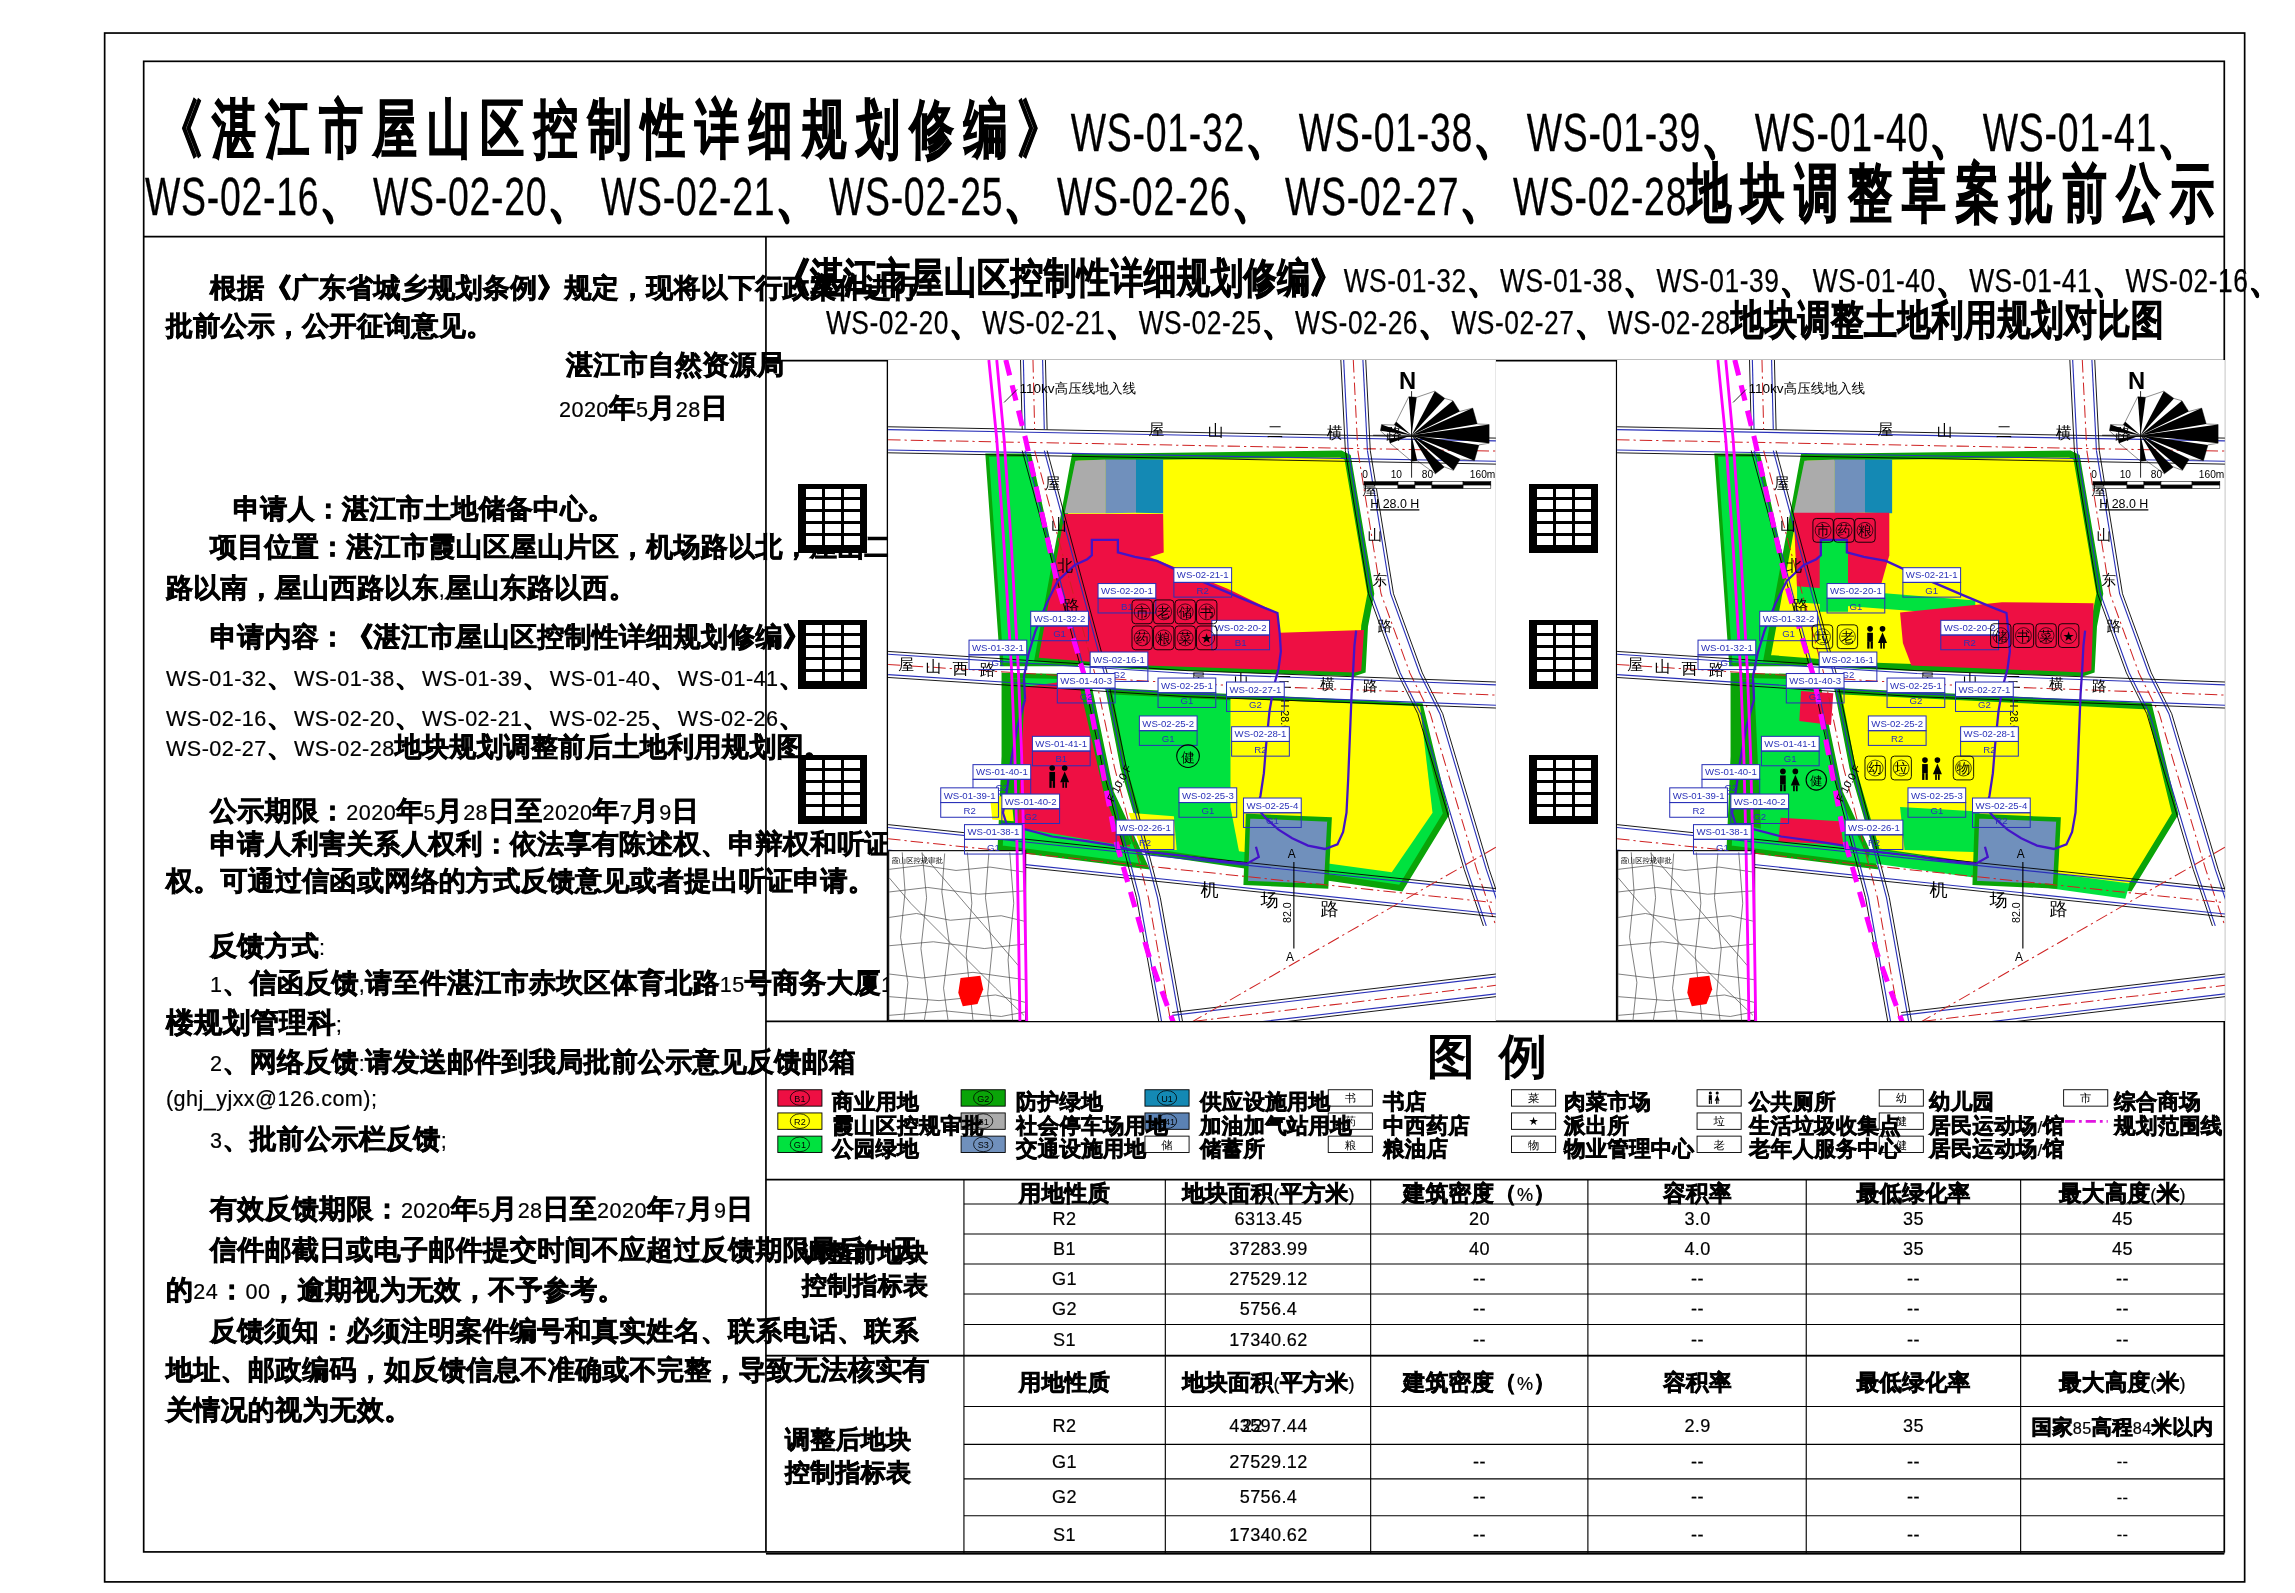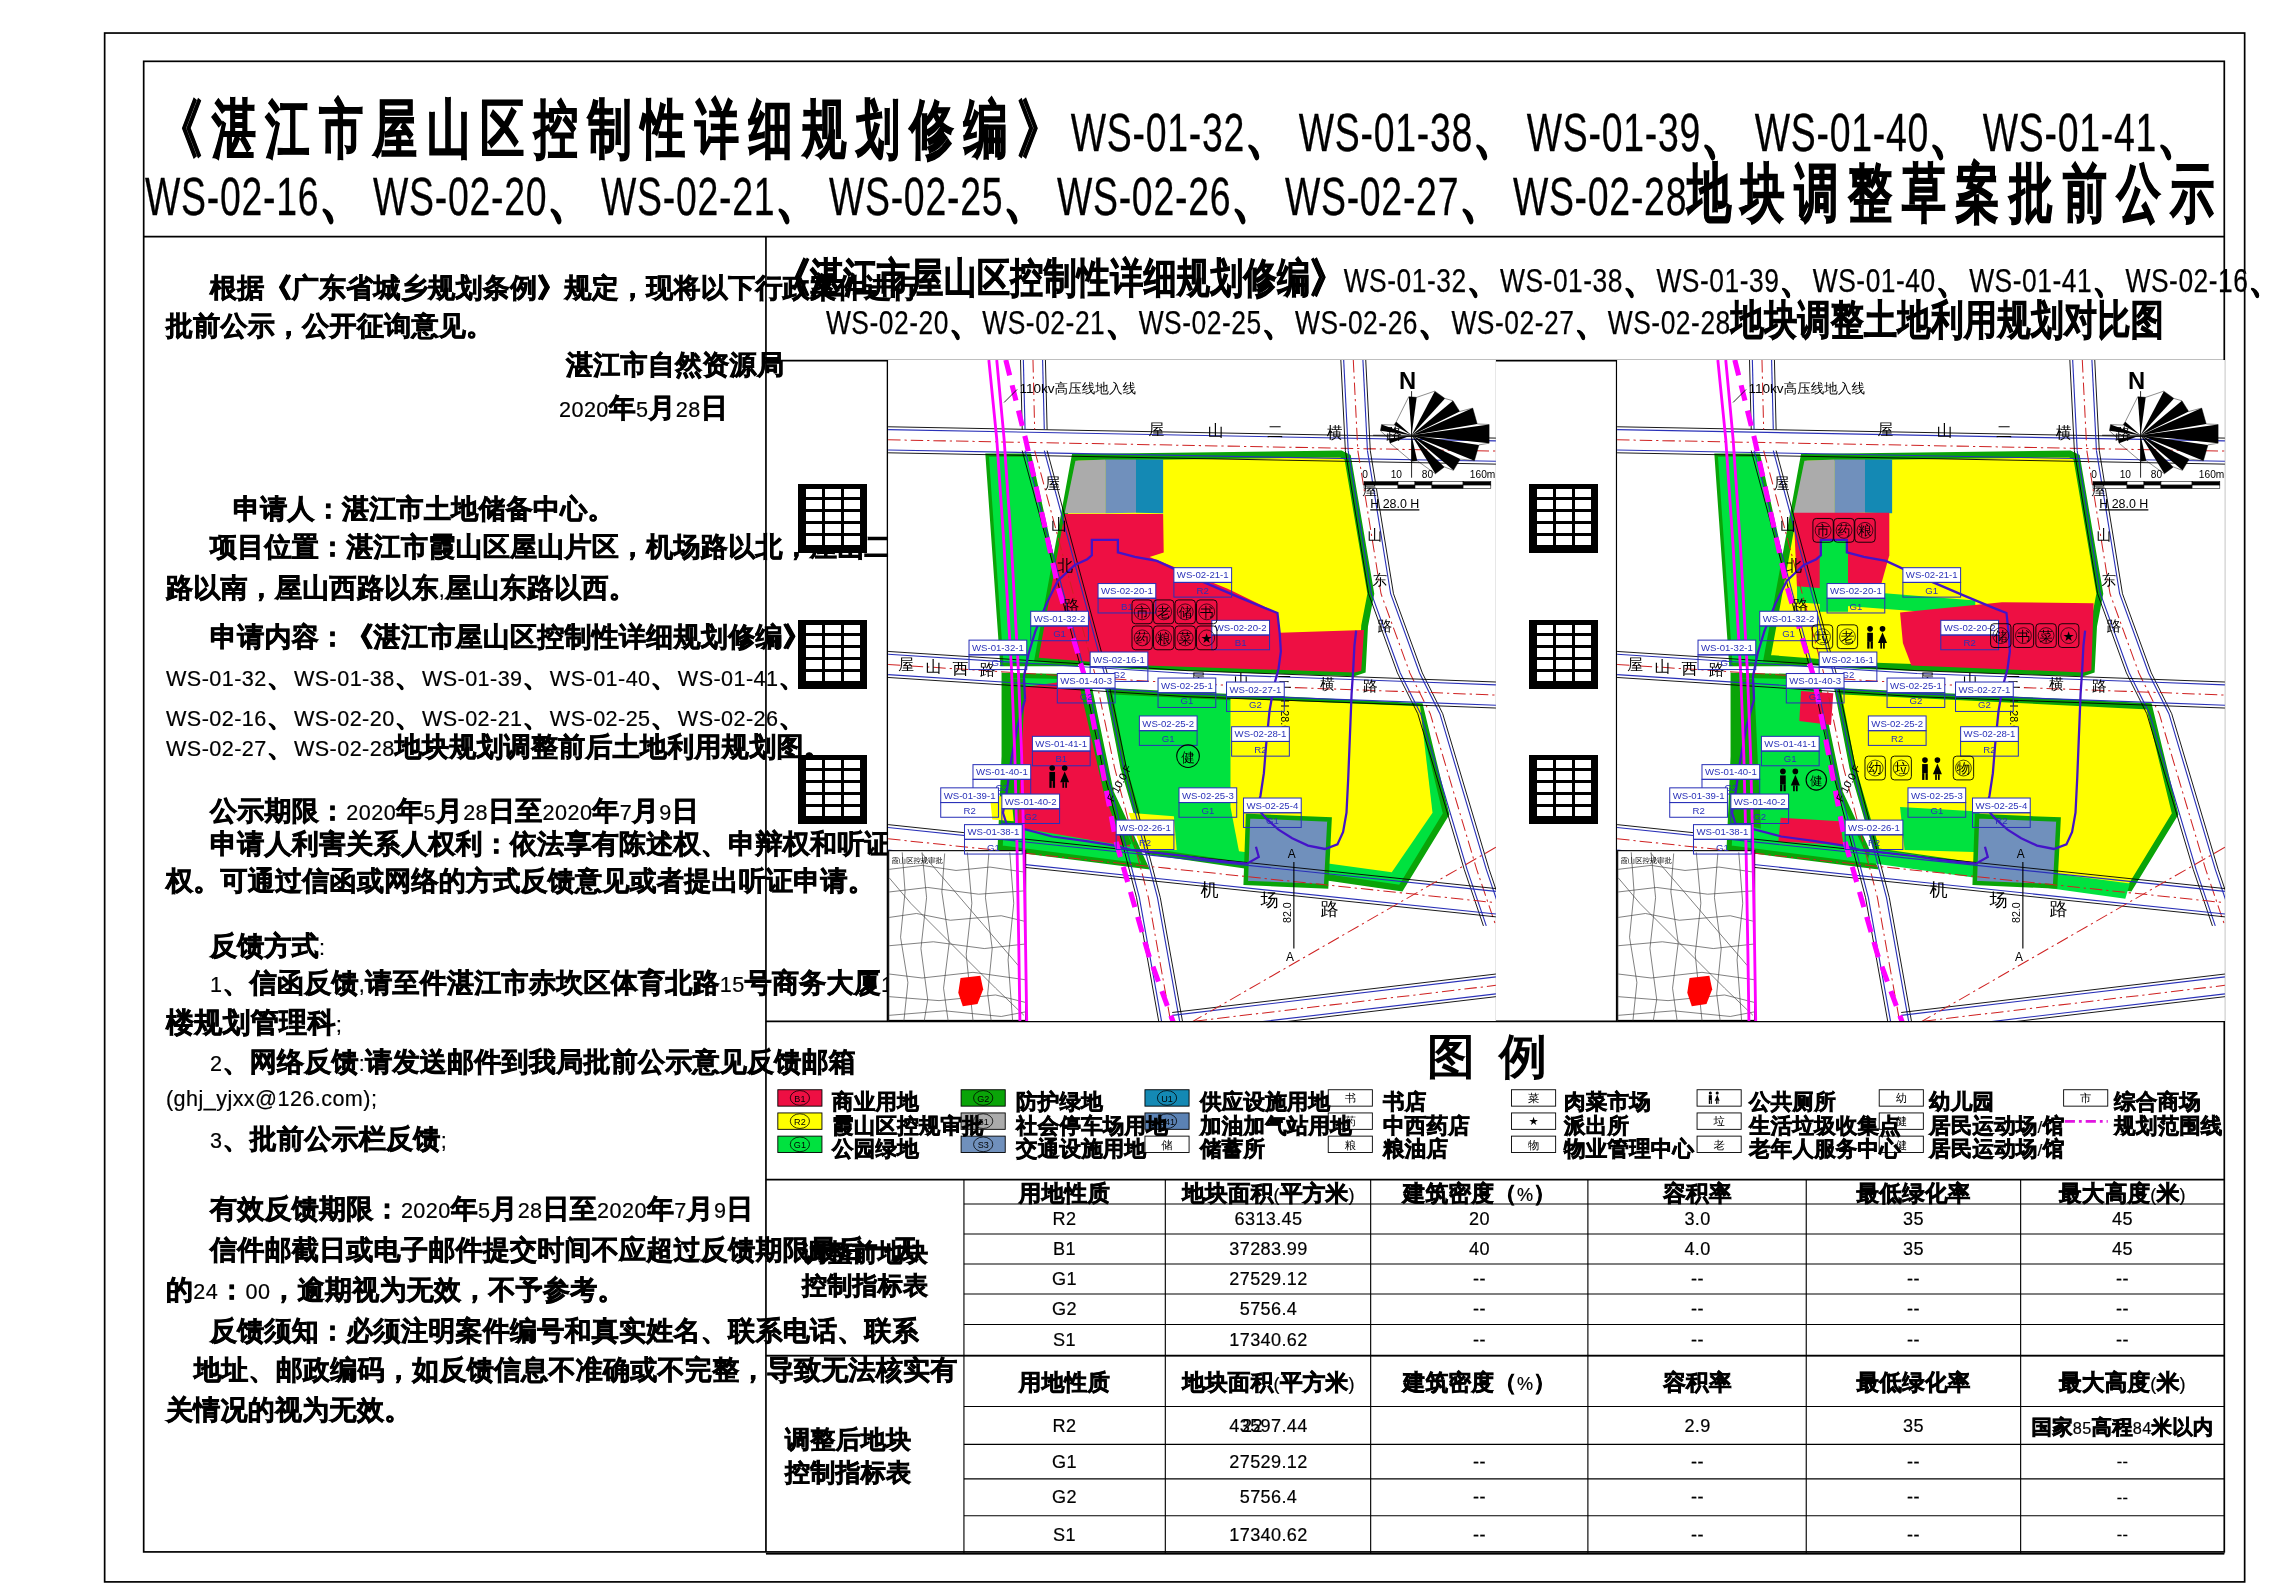--- a/index.html
+++ b/index.html
@@ -61,21 +61,21 @@
 <div class="abs cnl" style="left:210px;top:928px;font-size:27px;">反馈方式<span class="lt">:</span></div>
 <div class="abs cnl" style="left:210px;top:965px;font-size:27px;"><span class="lt">1</span>、信函反馈<span class="lt">,</span>请至件湛江市赤坎区体育北路<span class="lt">15</span>号商务大厦<span class="lt">10</span></div>
 <div class="abs cnl" style="left:166px;top:1004px;font-size:28px;">楼规划管理科<span class="lt">;</span></div>
 <div class="abs cnl" style="left:210px;top:1044px;font-size:27px;"><span class="lt">2</span>、网络反馈<span class="lt">:</span>请发送邮件到我局批前公示意见反馈邮箱</div>
 <div class="abs cnl" style="left:166px;top:1082px;font-size:27px;"><span class="lt">(ghj_yjxx@126.com);</span></div>
 <div class="abs cnl" style="left:210px;top:1121px;font-size:27px;"><span class="lt">3</span>、批前公示栏反馈<span class="lt">;</span></div>
 <div class="abs cnl" style="left:210px;top:1191px;font-size:27px;">有效反馈期限：<span class="lt">2020</span>年<span class="lt">5</span>月<span class="lt">28</span>日至<span class="lt">2020</span>年<span class="lt">7</span>月<span class="lt">9</span>日</div>
 <div class="abs cnl" style="left:210px;top:1232px;font-size:27px;">信件邮截日或电子邮件提交时间不应超过反馈期限最后一天</div>
 <div class="abs cnl" style="left:166px;top:1272px;font-size:27px;">的<span class="lt">24</span>：<span class="lt">00</span>，逾期视为无效，不予参考。</div>
 <div class="abs cnl" style="left:210px;top:1313px;font-size:27px;">反馈须知：必须注明案件编号和真实姓名、联系电话、联系</div>
-<div class="abs cnl" style="left:166px;top:1352px;font-size:27px;margin-left:28px;">地址、邮政编码，如反馈信息不准确或不完整，导致无法核实有</div>
+<div class="abs cnl" style="left:166px;top:1352px;font-size:27px;">地址、邮政编码，如反馈信息不准确或不完整，导致无法核实有</div>
 <div class="abs cnl" style="left:166px;top:1392px;font-size:27px;">关情况的视为无效。</div>
 <div class="abs cnl" style="left:777px;top:256px;width:1436px;text-align:center;font-size:33px;transform:scaleY(1.25);">《湛江市屋山区控制性详细规划修编》<span class="lt">WS-01-32</span>、<span class="lt">WS-01-38</span>、<span class="lt">WS-01-39</span>、<span class="lt">WS-01-40</span>、<span class="lt">WS-01-41</span>、<span class="lt">WS-02-16</span>、</div>
 <div class="abs cnl" style="left:777px;top:298px;width:1436px;text-align:center;font-size:33px;transform:scaleY(1.25);"><span class="lt">WS-02-20</span>、<span class="lt">WS-02-21</span>、<span class="lt">WS-02-25</span>、<span class="lt">WS-02-26</span>、<span class="lt">WS-02-27</span>、<span class="lt">WS-02-28</span>地块调整土地利用规划对比图</div>
 <div class="abs" style="left:798px;top:484px;width:59px;height:59px;border:5.1px solid #000;background:repeating-linear-gradient(0deg,#000 0 2.8px,#fff 2.8px 12px),repeating-linear-gradient(90deg,#000 0 2.8px,#fff 2.8px 19px);background-blend-mode:multiply;"></div>
 <div class="abs" style="left:798px;top:620px;width:59px;height:59px;border:5.1px solid #000;background:repeating-linear-gradient(0deg,#000 0 2.8px,#fff 2.8px 12px),repeating-linear-gradient(90deg,#000 0 2.8px,#fff 2.8px 19px);background-blend-mode:multiply;"></div>
 <div class="abs" style="left:798px;top:755px;width:59px;height:59px;border:5.1px solid #000;background:repeating-linear-gradient(0deg,#000 0 2.8px,#fff 2.8px 12px),repeating-linear-gradient(90deg,#000 0 2.8px,#fff 2.8px 19px);background-blend-mode:multiply;"></div>
 <div class="abs" style="left:1529px;top:484px;width:59px;height:59px;border:5.1px solid #000;background:repeating-linear-gradient(0deg,#000 0 2.8px,#fff 2.8px 12px),repeating-linear-gradient(90deg,#000 0 2.8px,#fff 2.8px 19px);background-blend-mode:multiply;"></div>
 <div class="abs" style="left:1529px;top:620px;width:59px;height:59px;border:5.1px solid #000;background:repeating-linear-gradient(0deg,#000 0 2.8px,#fff 2.8px 12px),repeating-linear-gradient(90deg,#000 0 2.8px,#fff 2.8px 19px);background-blend-mode:multiply;"></div>
 <div class="abs" style="left:1529px;top:755px;width:59px;height:59px;border:5.1px solid #000;background:repeating-linear-gradient(0deg,#000 0 2.8px,#fff 2.8px 12px),repeating-linear-gradient(90deg,#000 0 2.8px,#fff 2.8px 19px);background-blend-mode:multiply;"></div>
 <div class="abs" style="left:1386px;top:1025px;width:226px;text-align:center;font-size:48px;font-weight:bold;letter-spacing:0.5em;">图例</div>

